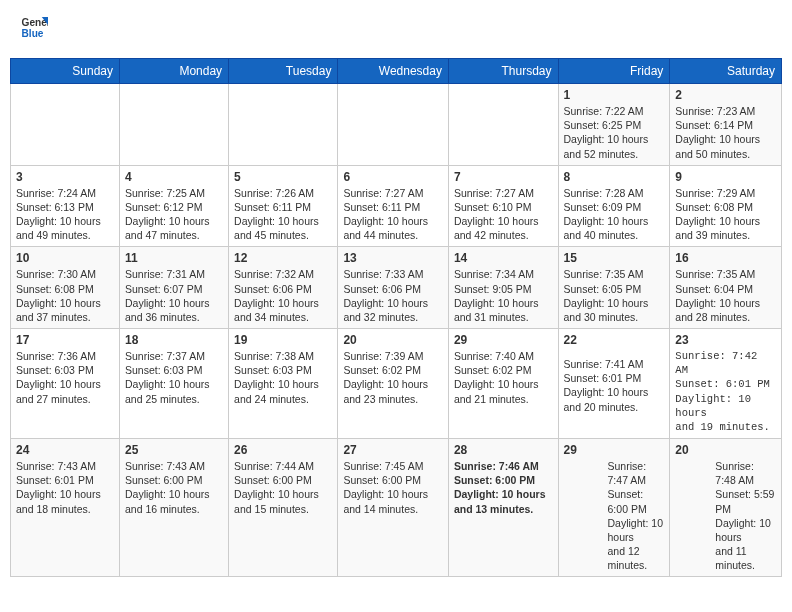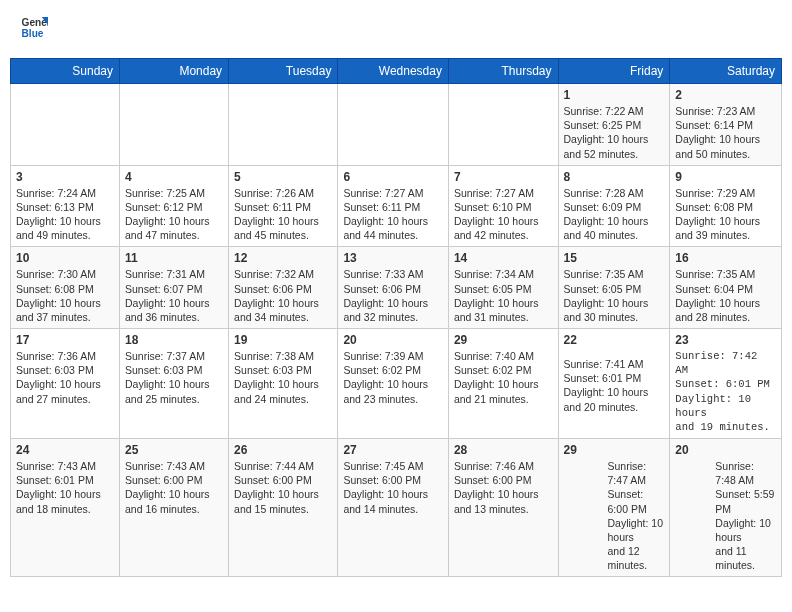--- a/index.html
+++ b/index.html
@@ -212,21 +212,21 @@
         <td>
           <span class="cell-date">13</span>
           <div class="cell-info" style="white-space: pre-line;">Sunrise: 7:33 AM
 Sunset: 6:06 PM
 Daylight: 10 hours
 and 32 minutes.</div>
         </td>
         <td>
           <span class="cell-date">14</span>
           <div class="cell-info" style="white-space: pre-line;">Sunrise: 7:34 AM
-Sunset: 6:05 PM
+Sunset: 9:05 PM
 Daylight: 10 hours
 and 31 minutes.</div>
         </td>
         <td>
           <span class="cell-date">15</span>
           <div class="cell-info" style="white-space: pre-line;">Sunrise: 7:35 AM
 Sunset: 6:05 PM
 Daylight: 10 hours
 and 30 minutes.</div>
         </td>
@@ -313,21 +313,21 @@
         </td>
         <td>
           <span class="cell-date">27</span>
           <div class="cell-info" style="white-space: pre-line;">Sunrise: 7:45 AM
 Sunset: 6:00 PM
 Daylight: 10 hours
 and 14 minutes.</div>
         </td>
         <td>
           <span class="cell-date">28</span>
-          <div class="cell-info" style="white-space: pre-line;">Sunrise: 7:46 AM
+          <div class="cell-info" style="white-space: pre-line; font-weight: bold;">Sunrise: 7:46 AM
 Sunset: 6:00 PM
 Daylight: 10 hours
 and 13 minutes.</div>
         </td>
         <td>
           <span class="cell-date">29</span>
           <div class="cell-info" style="white-space: pre-line; margin-left: 44px;">Sunrise: 7:47 AM
 Sunset: 6:00 PM
 Daylight: 10 hours
 and 12 minutes.</div>

